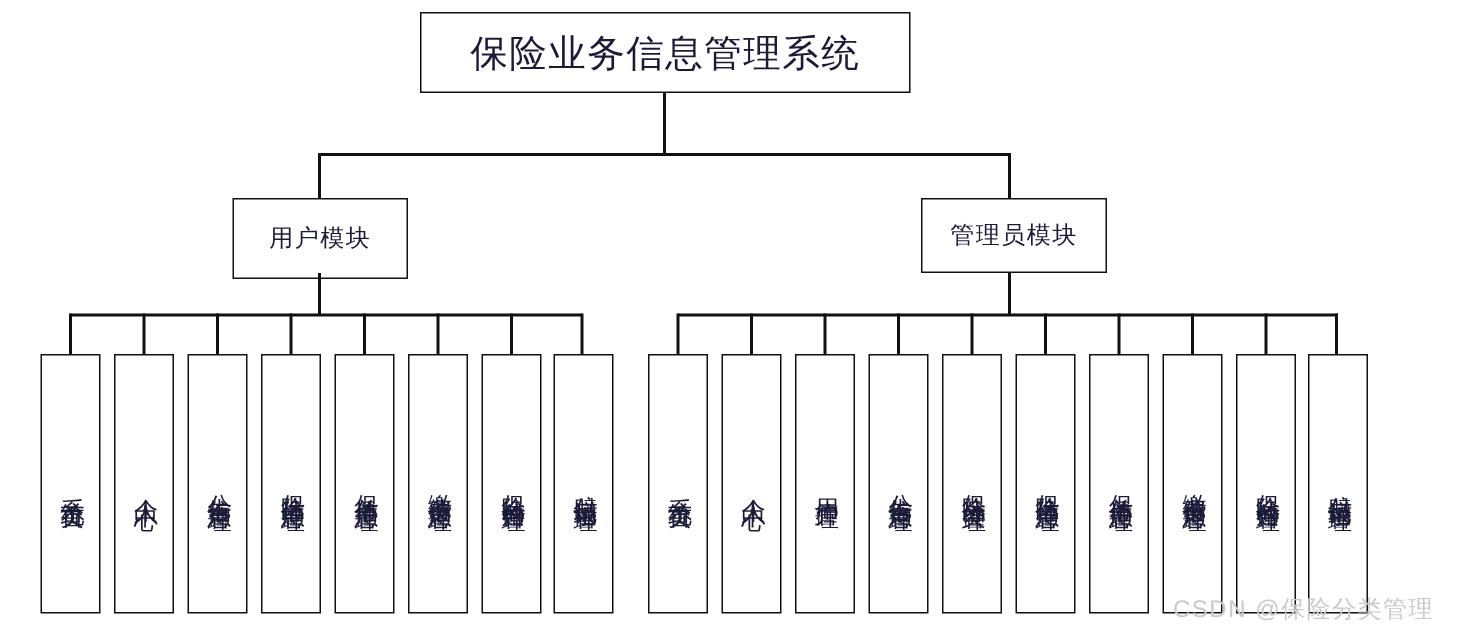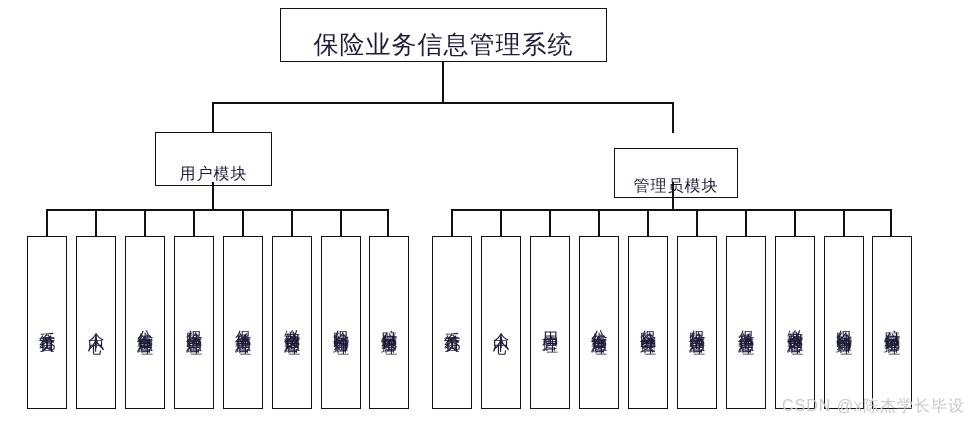--- a/index.html
+++ b/index.html
@@ -19,21 +19,21 @@
     overflow: hidden;
   }
 
   
   .node {
     position: absolute;
     box-sizing: border-box;
     background: #ffffff;
     border: 1.6px solid #111111;
     display: flex;
-    align-items: flex-end;
+    align-items: center;
     justify-content: center;
     text-align: center;
     color: #1b1b38;
   }
   .node-root {
     font-size: 25px;
     letter-spacing: 1px;
     border-width: 1.8px;
   }
   .node-module {
@@ -86,21 +86,21 @@
 
   <div class="line line-h" style="left:213px; top:102px; width:461px; height:2.2px;"></div>
 
   <div class="line line-v" style="left:212px; top:102px; width:2.2px; height:31px;"></div>
   <div class="line line-v" style="left:672px; top:102px; width:2.2px; height:31px;"></div>
 
   <div class="node node-module" style="left:155px; top:132px; width:117px; height:54px;">
     <span>用户模块</span>
   </div>
 
-  <div class="node node-module" style="left:614px; top:148px; width:124px; height:50px;">
+  <div class="node node-module" style="left:614px; top:132px; width:124px; height:50px;">
     <span>管理员模块</span>
   </div>
 
   <div class="line line-v" style="left:212px; top:182px; width:2.4px; height:28px;"></div>
   <div class="line line-h" style="left:47px; top:209px; width:341px; height:2.2px;"></div>
 
   <div class="line line-v" style="left:46px; top:209px; height:28px;"></div>
   <div class="line line-v" style="left:95px; top:209px; height:28px;"></div>
   <div class="line line-v" style="left:144px; top:209px; height:28px;"></div>
   <div class="line line-v" style="left:193px; top:209px; height:28px;"></div>
@@ -172,15 +172,15 @@
   <div class="node node-leaf" style="left:775px; top:236px; width:40px; height:173px;">
     <span class="leaf-text">缴费信息管理</span>
   </div>
   <div class="node node-leaf" style="left:824px; top:236px; width:40px; height:173px;">
     <span class="leaf-text">保险赔付管理</span>
   </div>
   <div class="node node-leaf" style="left:872px; top:236px; width:40px; height:173px;">
     <span class="leaf-text">赔付记录管理</span>
   </div>
 
-  <div class="watermark" style="left:782px; top:396px;">CSDN @x陈杰学长毕设</div>
+  <div class="watermark" style="left:782px; top:396px;">CSDN @保险分类管理</div>
 
 </div>
 
 </body></html>

